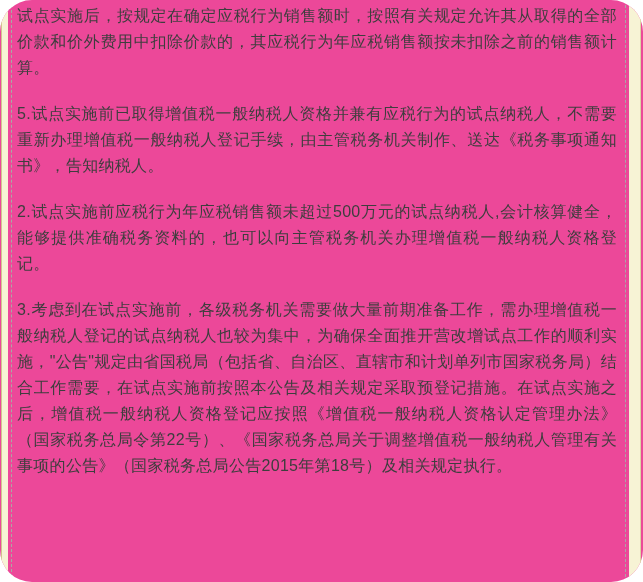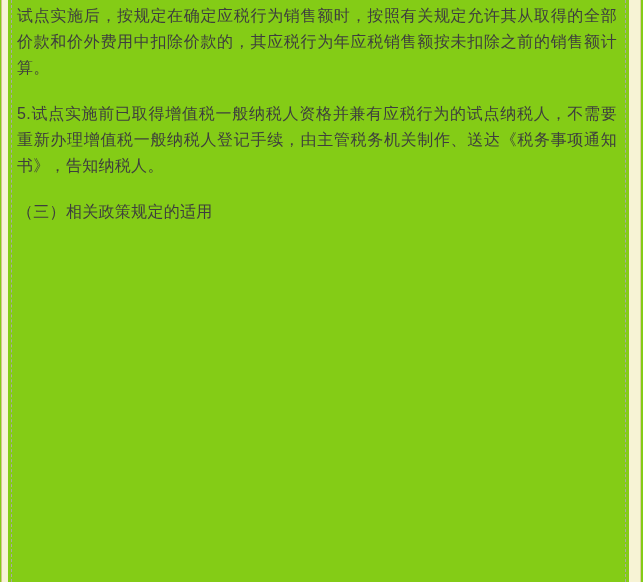--- a/index.html
+++ b/index.html
@@ -4,23 +4,24 @@
 <style>
   html, body {
     margin: 0;
     padding: 0;
     background: #ffffff;
   }
   .page {
     position: relative;
     width: 643px;
     height: 582px;
-    background: #84cc16;
+    background: #ec4899;
     overflow: hidden;
     font-family: "Liberation Sans", "DejaVu Sans", sans-serif;
+    border-radius: 32px;
   }
   
   .strip {
     position: absolute;
     top: 0;
     bottom: 0;
     background: #f7f3d5;
   }
   .strip-left {
     left: 1px;
@@ -74,19 +75,20 @@
   <div class="dash dash-left"></div>
   <div class="dash dash-right"></div>
   <div class="strip strip-right"></div>
 
   <div class="content">
     <p class="para">试点实施后，按规定在确定应税行为销售额时，按照有关规定允许其从取得的全部价款和价外费用中扣除价款的，其应税行为年应税销售额按未扣除之前的销售额计算。</p>
 
 
     <p class="para">5.试点实施前已取得增值税一般纳税人资格并兼有应税行为的试点纳税人，不需要重新办理增值税一般纳税人登记手续，由主管税务机关制作、送达《税务事项通知书》，告知纳税人。</p>
 
+    <p class="para">2.试点实施前应税行为年应税销售额未超过500万元的试点纳税人,会计核算健全，能够提供准确税务资料的，也可以向主管税务机关办理增值税一般纳税人资格登记。</p>
 
+    <p class="para">3.考虑到在试点实施前，各级税务机关需要做大量前期准备工作，需办理增值税一般纳税人登记的试点纳税人也较为集中，为确保全面推开营改增试点工作的顺利实施，"公告"规定由省国税局（包括省、自治区、直辖市和计划单列市国家税务局）结合工作需要，在试点实施前按照本公告及相关规定采取预登记措施。在试点实施之后，增值税一般纳税人资格登记应按照《增值税一般纳税人资格认定管理办法》（国家税务总局令第22号）、《国家税务总局关于调整增值税一般纳税人管理有关事项的公告》（国家税务总局公告2015年第18号）及相关规定执行。</p>
 
-    <p class="para">（三）相关政策规定的适用</p>
 
   </div>
 
 </div>
 
 </body></html>

